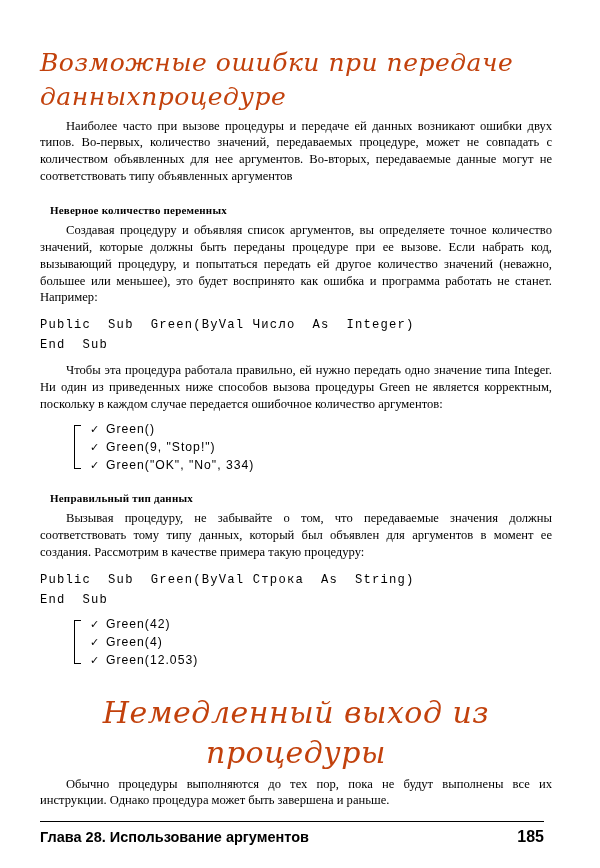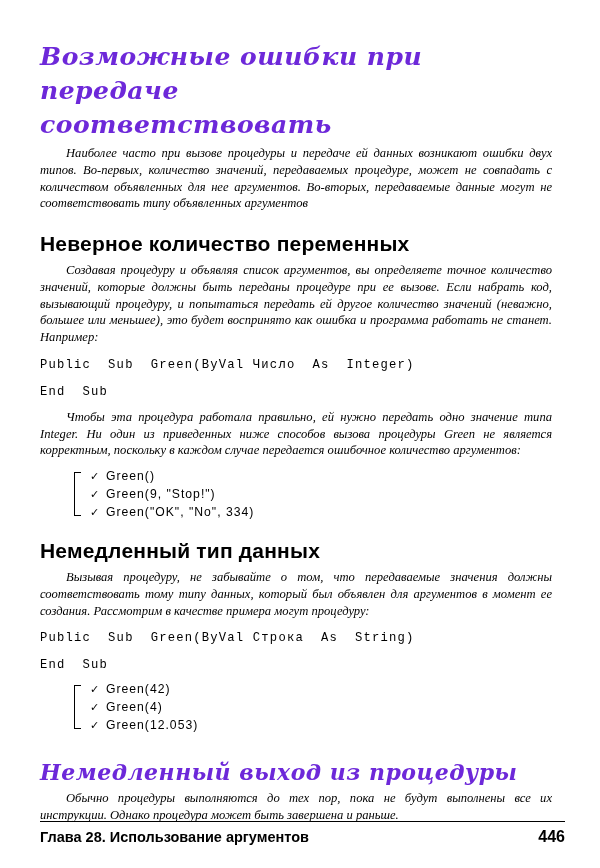--- a/index.html
+++ b/index.html
@@ -25,68 +25,68 @@
   }
   .content {
     width: 512px;
     margin: 0 auto;
   }
 
   
   .script-head {
     font-family: "DejaVu Serif", serif;
     font-style: italic;
-    font-weight: bold;
+    font-weight: normal;
     font-size: 25px;
     line-height: 1.35;
     letter-spacing: 0.5px;
-    margin: 0 0 4px 0;
-    color: #6d28d9;
+    margin: 6px 0 4px 0;
+    color: #c2410c;
   }
   .script-head.second {
-    font-size: 22px;
+    font-size: 30px;
     margin-top: 26px;
     margin-bottom: 2px;
+    text-align: center;
   }
   .script-line2 {
     display: block;
   }
 
   
   .sec-head {
-    font-family: Liberation Sans, sans-serif;
+    font-family: Liberation Serif, serif;
     font-weight: bold;
-    font-size: 21px;
-    margin: 20px 0 6px 0;
+    font-size: 11px;
+    margin: 20px 0 6px 10px;
     letter-spacing: 0.2px;
   }
 
   p.body {
     font-size: 12.6px;
     line-height: 1.33;
     text-align: justify;
     margin: 0 0 0 0;
     text-indent: 26px;
     hyphens: auto;
   }
   .para-block {
     margin-bottom: 6px;
-    font-style: italic;
   }
 
   
   .code {
     font-family: "Liberation Mono", monospace;
     font-size: 12.2px;
     letter-spacing: 1.2px;
     margin: 12px 0 0 0;
     white-space: pre;
   }
   .code.end {
-    margin-top: 13px;
+    margin-top: 6px;
     margin-bottom: 10px;
   }
 
   
   .check-list {
     position: relative;
     margin: 10px 0 4px 34px;
     padding-left: 16px;
   }
   .check-list:before {
@@ -114,21 +114,21 @@
   .check-code {
     font-family: Liberation Sans, sans-serif;
     font-size: 12.2px;
     letter-spacing: 1px;
   }
 
   
   .footer {
     position: absolute;
     left: 40px;
-    right: 35px;
+    right: 56px;
     bottom: 22px;
     border-top: 1.6px solid #000;
     padding-top: 6px;
     display: flex;
     justify-content: space-between;
     align-items: baseline;
   }
   .footer-title {
     font-family: "Liberation Sans", sans-serif;
     font-weight: bold;
@@ -141,21 +141,21 @@
   }
 </style>
 </head>
 <body>
 
 <div class="page">
   <div class="content">
 
     <h1 class="script-head">
       <span>Возможные ошибки при передаче</span>
-      <span class="script-line2">соответствовать</span>
+      <span class="script-line2">данныхпроцедуре</span>
     </h1>
 
     <div class="para-block">
       <p class="body">Наиболее часто при вызове процедуры и передаче ей данных возникают ошибки двух типов. Во-первых, количество значений, передаваемых процедуре, может не совпадать с количеством объявленных для нее аргументов. Во-вторых, передаваемые данные могут не соответствовать типу объявленных аргументов</p>
     </div>
 
     <h2 class="sec-head">Неверное количество переменных</h2>
 
     <div class="para-block">
       <p class="body">Создавая процедуру и объявляя список аргументов, вы определяете точное количество значений, которые должны быть переданы процедуре при ее вызове. Если набрать код, вызывающий процедуру, и попытаться передать ей другое количество значений (неважно, большее или меньшее), это будет воспринято как ошибка и программа работать не станет. Например:</p>
@@ -176,24 +176,24 @@
       <div class="check-item">
         <span class="check-mark">✓</span>
         <span class="check-code">Green(9,  "Stop!")</span>
       </div>
       <div class="check-item">
         <span class="check-mark">✓</span>
         <span class="check-code">Green("OK",  "No",  334)</span>
       </div>
     </div>
 
-    <h2 class="sec-head">Немедленный тип данных</h2>
-
-    <div class="para-block">
-      <p class="body">Вызывая процедуру, не забывайте о том, что передаваемые значения должны соответствовать тому типу данных, который был объявлен для аргументов в момент ее создания. Рассмотрим в качестве примера могут процедуру:</p>
+    <h2 class="sec-head">Неправильный тип данных</h2>
+
+    <div class="para-block">
+      <p class="body">Вызывая процедуру, не забывайте о том, что передаваемые значения должны соответствовать тому типу данных, который был объявлен для аргументов в момент ее создания. Рассмотрим в качестве примера такую процедуру:</p>
     </div>
 
     <div class="code">Public  Sub  Green(ByVal Строка  As  String)</div>
     <div class="code end">End  Sub</div>
 
 
     <div class="check-list">
       <div class="check-item">
         <span class="check-mark">✓</span>
         <span class="check-code">Green(42)</span>
@@ -211,15 +211,15 @@
     <h1 class="script-head second">Немедленный выход из процедуры</h1>
 
     <div class="para-block">
       <p class="body">Обычно процедуры выполняются до тех пор, пока не будут выполнены все их инструкции. Однако процедура может быть завершена и раньше.</p>
     </div>
 
   </div>
 
   <div class="footer">
     <span class="footer-title">Глава 28. Использование аргументов</span>
-    <span class="footer-page">446</span>
+    <span class="footer-page">185</span>
   </div>
 </div>
 
 </body></html>

